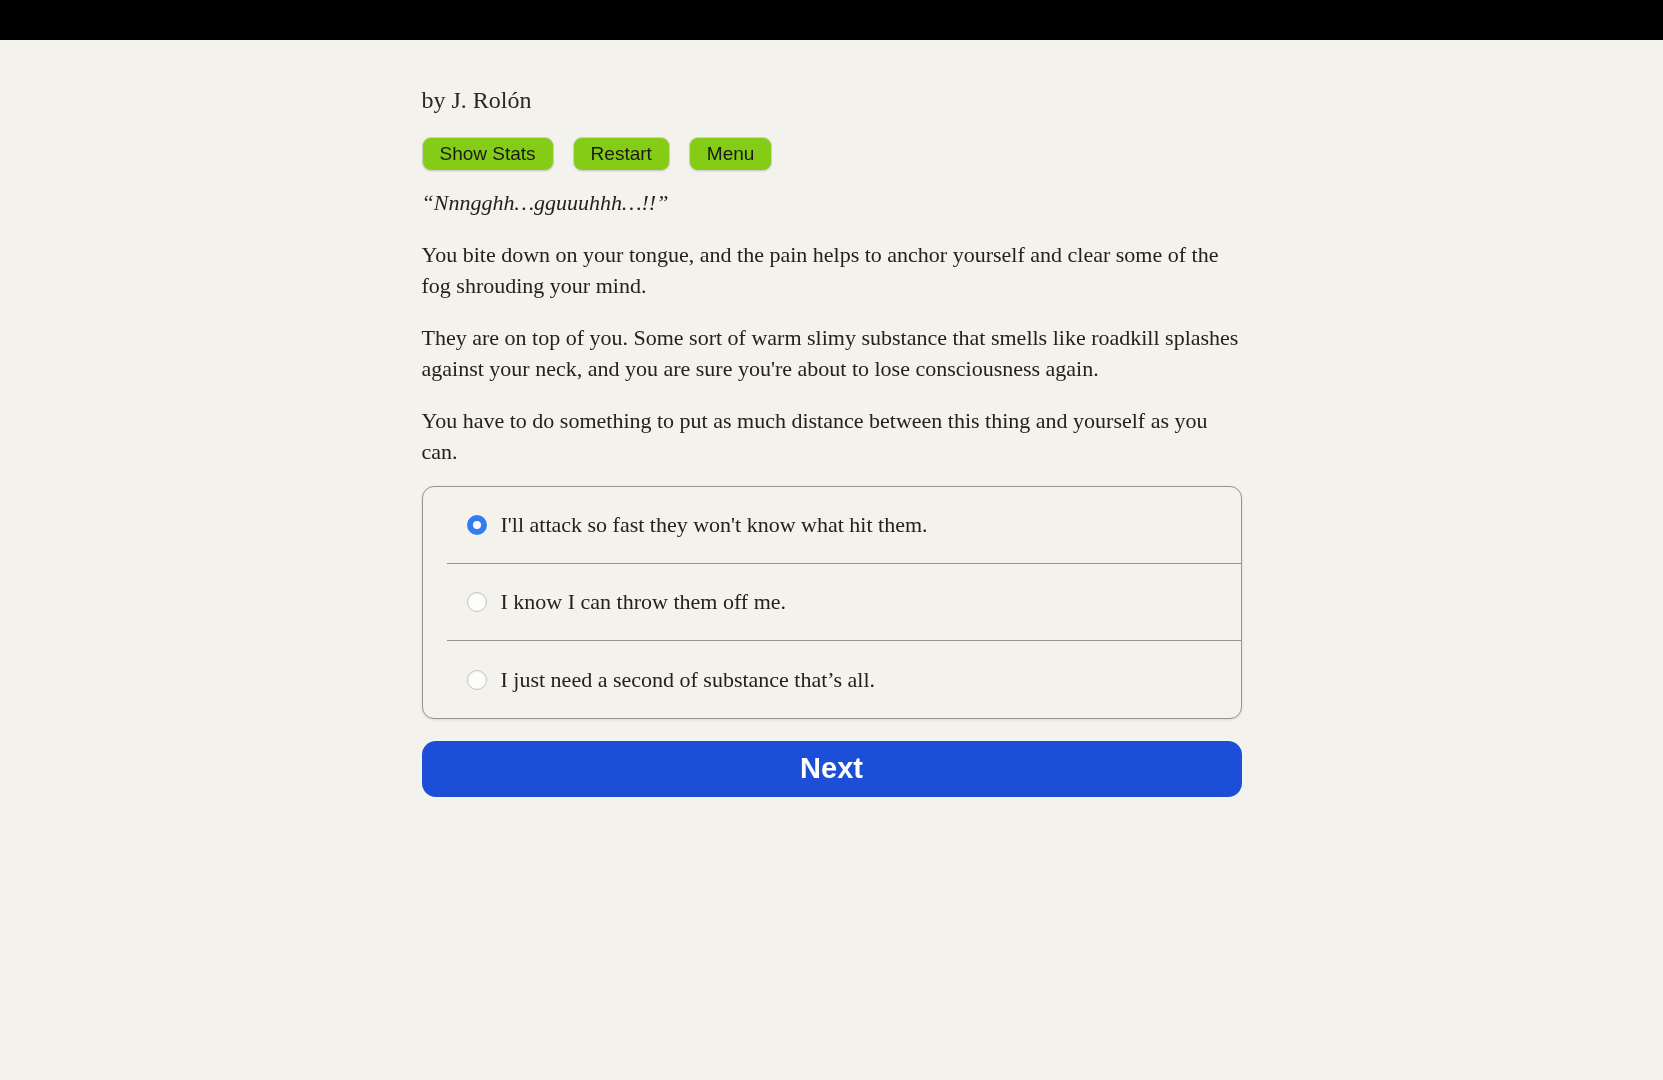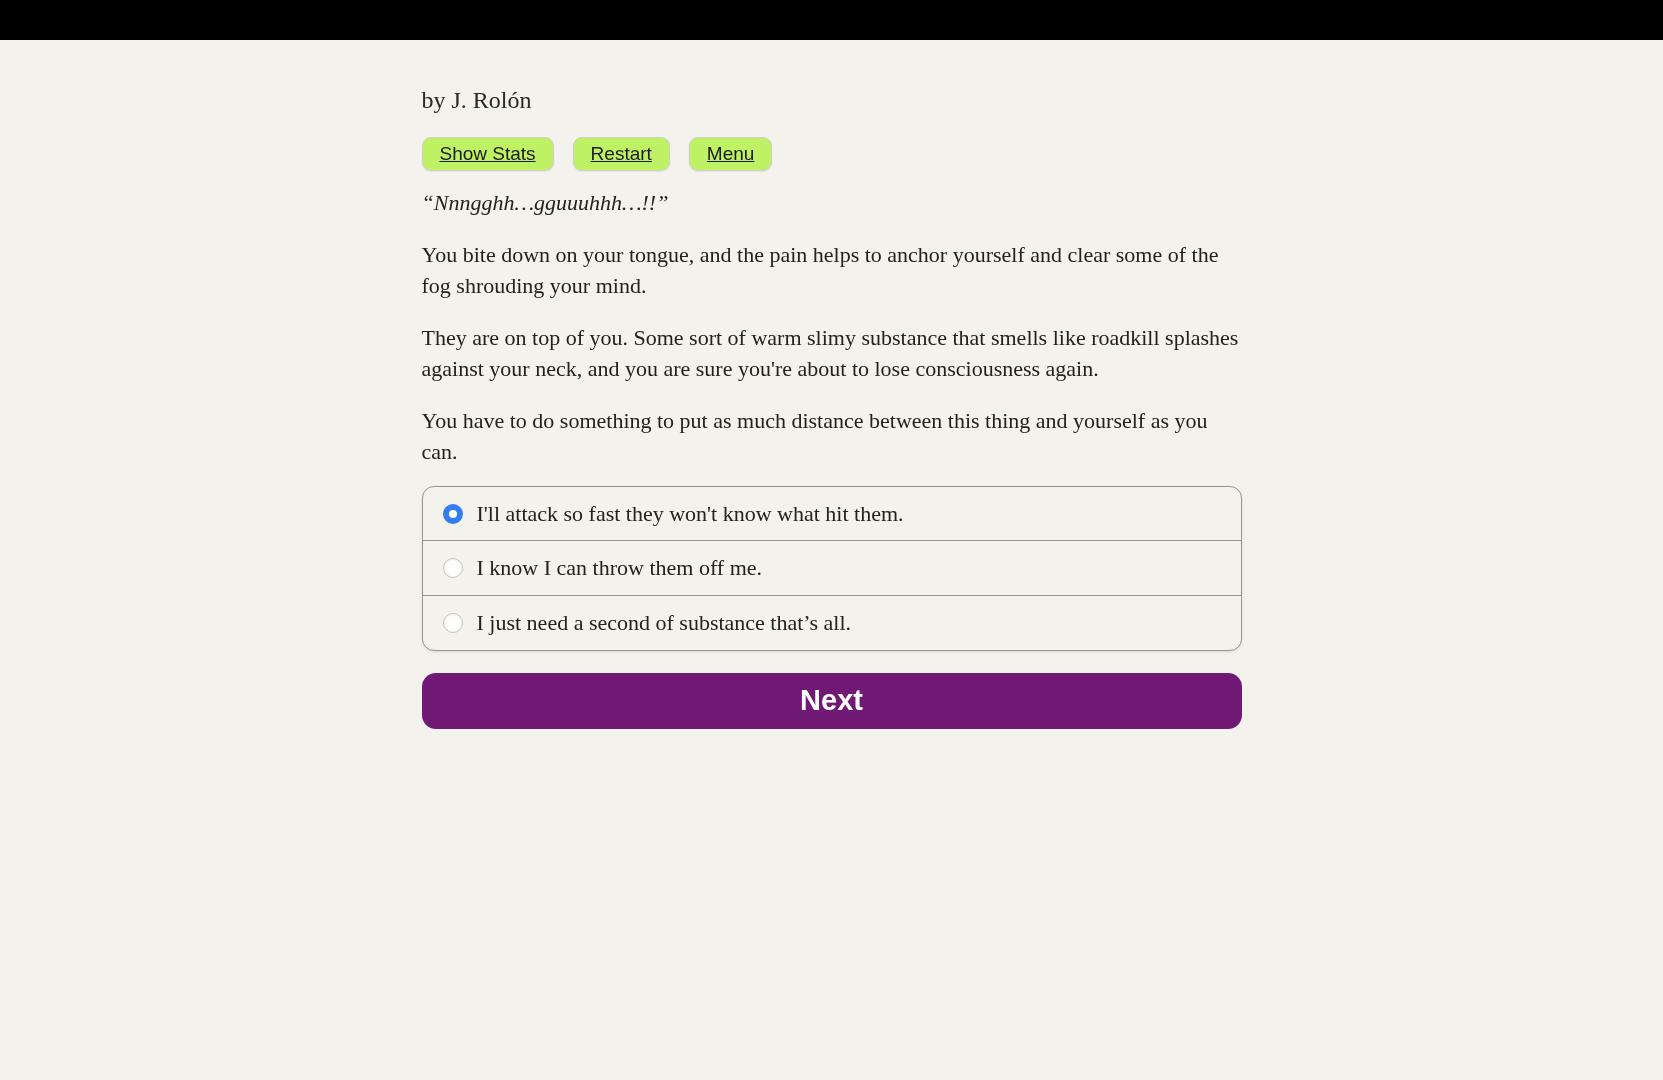--- a/index.html
+++ b/index.html
@@ -38,50 +38,50 @@
   .toolbar {
     margin-top: 22px;
     display: flex;
     gap: 19px;
     align-items: center;
   }
   .toolbar button {
     font-family: "Liberation Sans", sans-serif;
     font-size: 19px;
     color: #1c1a18;
-    background: #bef264;
+    background: #84cc16;
     border: 1px solid #d2cfca;
     border-radius: 9px;
     height: 34px;
     padding: 0 17px;
     box-shadow: 0 1px 2px rgba(0,0,0,0.07);
     cursor: pointer;
-    text-decoration: underline;
   }
   .story {
     margin-top: 16px;
     font-size: 22px;
     line-height: 31px;
   }
   .story .quote {
     font-style: italic;
   }
   .story p + p {
     margin-top: 21px;
   }
   .choices {
     margin-top: 19px;
-    height: 165px;
+    height: 233px;
     border: 1px solid #96938e;
     border-radius: 12px;
     display: flex;
     flex-direction: column;
     background: #f4f2ed;
     box-shadow: 0 1px 3px rgba(0,0,0,0.10);
     overflow: hidden;
+    padding-left: 24px;
   }
   .choice-row {
     flex: 1 1 0;
     display: flex;
     align-items: center;
     padding: 0 20px;
     cursor: pointer;
   }
   .choice-row + .choice-row {
     border-top: 1px solid #96938e;
@@ -101,21 +101,21 @@
     box-shadow: none;
   }
   .choice-label {
     font-size: 22px;
     color: #24211e;
   }
   .next-button {
     margin-top: 22px;
     width: 100%;
     height: 56px;
-    background: #701a75;
+    background: #1d4ed8;
     border: none;
     border-radius: 14px;
     color: #ffffff;
     font-family: "Liberation Sans", sans-serif;
     font-size: 29px;
     font-weight: 700;
     cursor: pointer;
     display: flex;
     align-items: center;
     justify-content: center;

